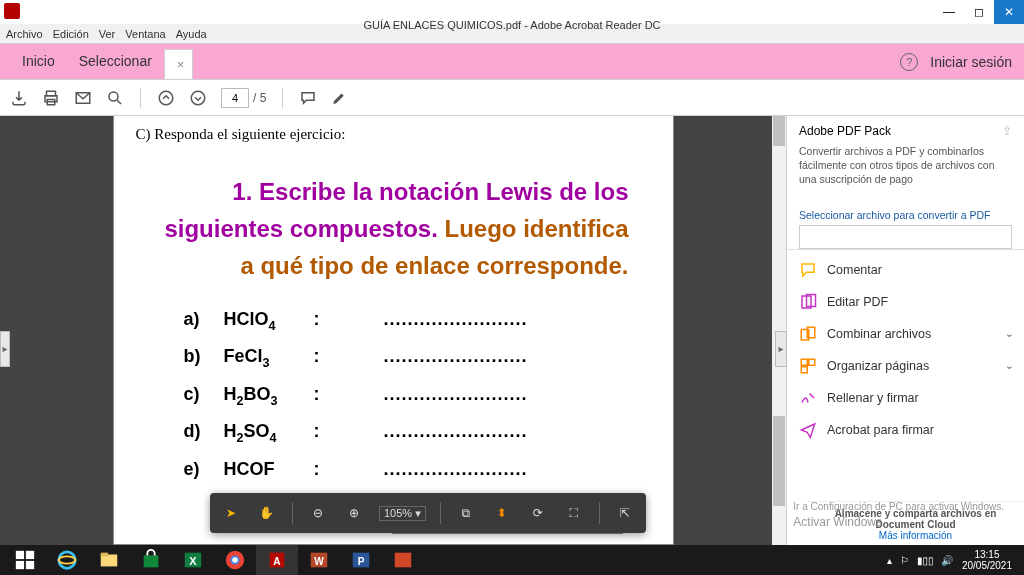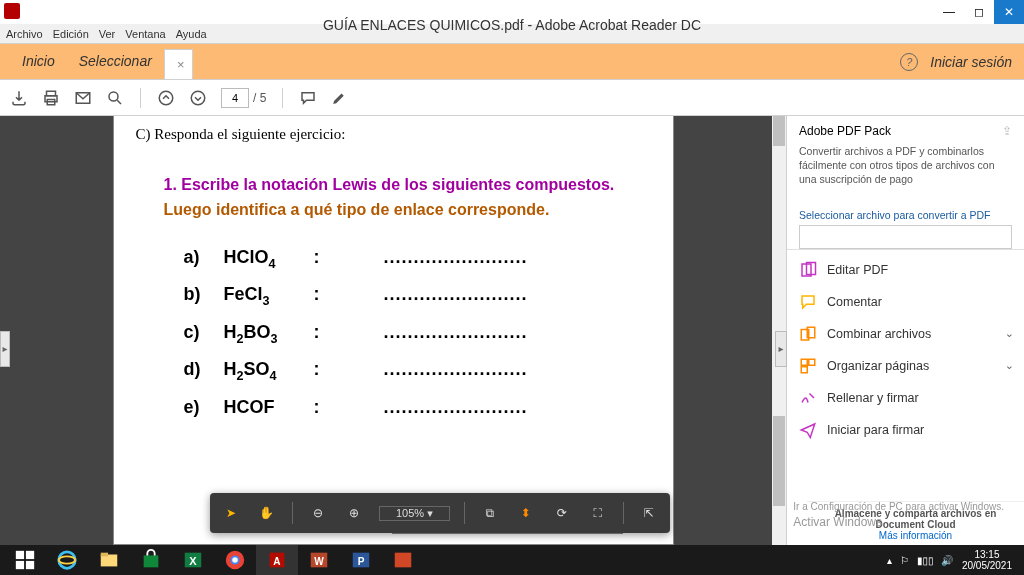--- a/index.html
+++ b/index.html
@@ -1,46 +1,46 @@
 <!DOCTYPE html>
 <html><head>
 <meta charset="utf-8">
 <style>
 * { margin: 0; padding: 0; box-sizing: border-box; font-family: "Segoe UI", Arial, sans-serif; }
 body { width: 1024px; height: 575px; background: #fff; overflow: hidden; font-size: 12px; }
 
 .titlebar { height: 24px; background: #fff; display: flex; align-items: center; justify-content: center; position: relative; }
-.titlebar .title { font-size: 14px; color: #333; margin-top: 26px; }
+.titlebar .title { font-size: 11px; color: #333; margin-top: 26px; }
 .titlebar .wincontrols { position: absolute; right: 0; top: 0; display: flex; }
 .titlebar .wincontrols span { width: 30px; height: 24px; display: flex; align-items: center; justify-content: center; font-size: 12px; }
 .titlebar .wincontrols .min { background:#fff; }
 .titlebar .wincontrols .max { background:#fff; }
 .titlebar .wincontrols .close { background:#1979ca; color:#fff; }
 .titlebar .applogo { position:absolute; left:4px; top:3px; width:16px; height:16px; background:#b30000; border-radius:2px; }
 
 .menubar { height: 20px; background:#f0f0f0; border-bottom:1px solid #d0d0d0; display:flex; align-items:center; padding-left:6px; gap:10px; font-size:11px; color:#333; }
 
-.tabbar { height: 36px; background:#fdba74; border-bottom:1px solid #d0d0d0; display:flex; align-items:flex-end; padding-left:10px; position:relative;font-style:italic; }
+.tabbar { height: 36px; background:#f9a8d4; border-bottom:1px solid #d0d0d0; display:flex; align-items:flex-end; padding-left:10px; position:relative; }
 .tabbar .plain { padding:0 12px; height:36px; line-height:36px; font-size:14px; color:#333; }
 .tabbar .tab { background:#fff; border:1px solid #d0d0d0; border-bottom:none; height:30px; line-height:30px; padding:0 8px 0 12px; font-size:12px; display:flex; align-items:center; gap:6px; }
 .tabbar .tab .x { color:#888; font-size:13px; }
 .tabbar .right { position:absolute; right:12px; top:0; height:36px; display:flex; align-items:center; gap:12px; font-size:14px; color:#333; }
 .tabbar .right .help { width:18px;height:18px;border:1.5px solid #666;border-radius:50%;display:flex;align-items:center;justify-content:center;font-size:11px;color:#666; }
 
 .toolbar { height:36px; border-bottom:1px solid #d0d0d0; display:flex; align-items:center; padding:0 10px; gap:14px; }
 .toolbar .icn { width:18px;height:18px; display:flex;align-items:center;justify-content:center; color:#555; }
 .toolbar .sep { width:1px; height:20px; background:#d0d0d0; margin:0 2px; }
 .toolbar .pagebox { display:flex;align-items:center;gap:4px; font-size:12px; color:#555; }
 .toolbar .pagebox input { width:28px; height:20px; text-align:center; border:1px solid #bbb; font-size:11px; }
 
 .mainrow { display:flex; height: calc(100% - 24px - 20px - 36px - 36px - 30px); }
 .docarea { flex:1; background:#444; position:relative; overflow:hidden; display:flex; justify-content:center; }
 .docarea .page { width:561px; background:#fff; margin-top:0; padding:10px 34px 30px 22px; position:relative; border:1px solid #888; border-top:none; }
 .docarea .heading-c { font-family: "Times New Roman", serif; font-size:15px; }
-.docarea .question { font-family: Arial, sans-serif; font-size:16px; font-weight:bold; margin:30px 10px 0 28px; line-height:1.55; }
+.docarea .question { font-family: Arial, sans-serif; font-size:24px; font-weight:bold; margin:30px 10px 0 28px; line-height:1.55;text-align:right; }
 .docarea .question .num { color:#a000a0; }
 .docarea .question .p1 { color:#a000a0; }
 .docarea .question .p2 { color:#b35900; }
 .docarea .list { margin:24px 0 0 48px; font-family:Arial,sans-serif; font-size:18px; font-weight:bold; }
 .docarea .list .row { display:flex; align-items:baseline; margin-bottom:14px; }
 .docarea .list .lab { width:40px; }
 .docarea .list .frm { width:90px; }
 .docarea .list .col { width:20px; }
 .docarea .list .dots { margin-left:50px; letter-spacing:1px; }
 .docarea .tooltip { position:absolute; right:50px; bottom:10px; background:#ffffe1; border:1px solid #888; padding:2px 6px; font-size:11px; color:#333; }
@@ -59,21 +59,21 @@
 .sidepanel .tool { height:32px; display:flex; align-items:center; padding:0 12px; gap:10px; font-size:12.5px; color:#333; position:relative; }
 .sidepanel .tool .ticn { width:18px;height:18px; display:flex;align-items:center;justify-content:center; }
 .sidepanel .tool .chev { position:absolute; right:10px; color:#666; font-size:11px; }
 .sidepanel .footer { position:absolute; bottom:0; left:0; right:0; padding:6px 10px 4px 10px; text-align:center; font-size:10px; color:#555; background:#fff; border-top:1px solid #eee;margin-left:20px; }
 .sidepanel .footer a { color:#0066cc; font-size:10px; }
 .sidepanel .tab { position:absolute; left:-12px; top:50%; width:12px;height:36px;background:#e8e8e8;border:1px solid #bbb; display:flex;align-items:center;justify-content:center;font-size:10px;color:#666; }
 
 .floatbar { position:absolute; left:210px; bottom:42px; height:40px; background:#3a3a3a; border-radius:4px; display:flex; align-items:center; padding:0 10px; gap:14px; box-shadow:0 2px 8px rgba(0,0,0,.4); }
 .floatbar .fi { width:22px;height:22px;display:flex;align-items:center;justify-content:center;color:#ddd; }
 .floatbar .fi.cursor { color:#ffb400; }
-.floatbar .zoom { color:#ddd; font-size:11px; padding:0 16px; border:1px solid #666; height:15px; display:flex;align-items:center; gap:3px; }
+.floatbar .zoom { color:#ddd; font-size:11px; padding:0 4px; border:1px solid #666; height:15px; display:flex;align-items:center; gap:3px; }
 .floatbar .sep2 { width:1px;height:22px;background:#666; }
 
 .watermark { position:absolute; right:20px; bottom:44px; font-size:12px; color:#999; text-align:left; line-height:1.4; pointer-events:none; }
 
 .taskbar { position:absolute; bottom:0; left:0; right:0; height:30px; background:#1a1a1a; display:flex; align-items:center; padding:0 4px; }
 .taskbar .tb { width:42px; height:30px; display:flex;align-items:center;justify-content:center; }
 .taskbar .tb svg { width:22px; height:22px; }
 .taskbar .spacer { flex:1; }
 .taskbar .tray { display:flex; align-items:center; gap:8px; color:#fff; font-size:10px; padding-right:8px; }
 .taskbar .clock { text-align:center; line-height:1.1; }
@@ -225,33 +225,33 @@
         <span style="color:#bbb">⇪</span>
       </h4>
       <p>Convertir archivos a PDF y combinarlos fácilmente con otros tipos de archivos con una suscripción de pago</p>
     </div>
     <div class="selectlabel">Seleccionar archivo para convertir a PDF</div>
     <div class="fileinput"></div>
     <div class="tools" id="toollist">
         <div class="tool">
           <span class="ticn">
             <svg width="18" height="18" viewBox="0 0 24 24">
+              <path d="M4 4h16v11H10l-5 5v-5H4z" fill="none" stroke="#ffb400" stroke-width="2"></path>
+            </svg>
+          </span>
+          <span>Comentar</span>
+        </div>
+        <div class="tool">
+          <span class="ticn">
+            <svg width="18" height="18" viewBox="0 0 24 24">
               <rect x="4" y="4" width="12" height="16" fill="none" stroke="#c534c5" stroke-width="2"></rect>
               <rect x="10" y="2" width="12" height="16" fill="none" stroke="#c534c5" stroke-width="2"></rect>
             </svg>
           </span>
           <span>Editar PDF</span>
-        </div>
-        <div class="tool">
-          <span class="ticn">
-            <svg width="18" height="18" viewBox="0 0 24 24">
-              <path d="M4 4h16v11H10l-5 5v-5H4z" fill="none" stroke="#ffb400" stroke-width="2"></path>
-            </svg>
-          </span>
-          <span>Comentar</span>
         </div>
         <div class="tool">
           <span class="ticn">
             <svg width="18" height="18" viewBox="0 0 24 24">
               <rect x="3" y="6" width="10" height="14" fill="none" stroke="#ff8a00" stroke-width="2"></rect>
               <rect x="11" y="3" width="10" height="14" fill="none" stroke="#ff8a00" stroke-width="2"></rect>
             </svg>
           </span>
           <span>Combinar archivos</span>
           <span class="chev">⌄</span>
@@ -275,21 +275,21 @@
             </svg>
           </span>
           <span>Rellenar y firmar</span>
         </div>
         <div class="tool">
           <span class="ticn">
             <svg width="18" height="18" viewBox="0 0 24 24">
               <path d="M3 12l18-8l-6 18l-4-7z" fill="none" stroke="#c534c5" stroke-width="2"></path>
             </svg>
           </span>
-          <span>Iniciar para firmar</span>
+          <span>Acrobat para firmar</span>
         </div>
       </div>
     <div class="footer">
       <div style="font-weight:bold">Almacene y comparta archivos en Document Cloud</div>
       <a>Más información</a>
     </div>
   </div>
 </div>
 
 <div class="floatbar">

